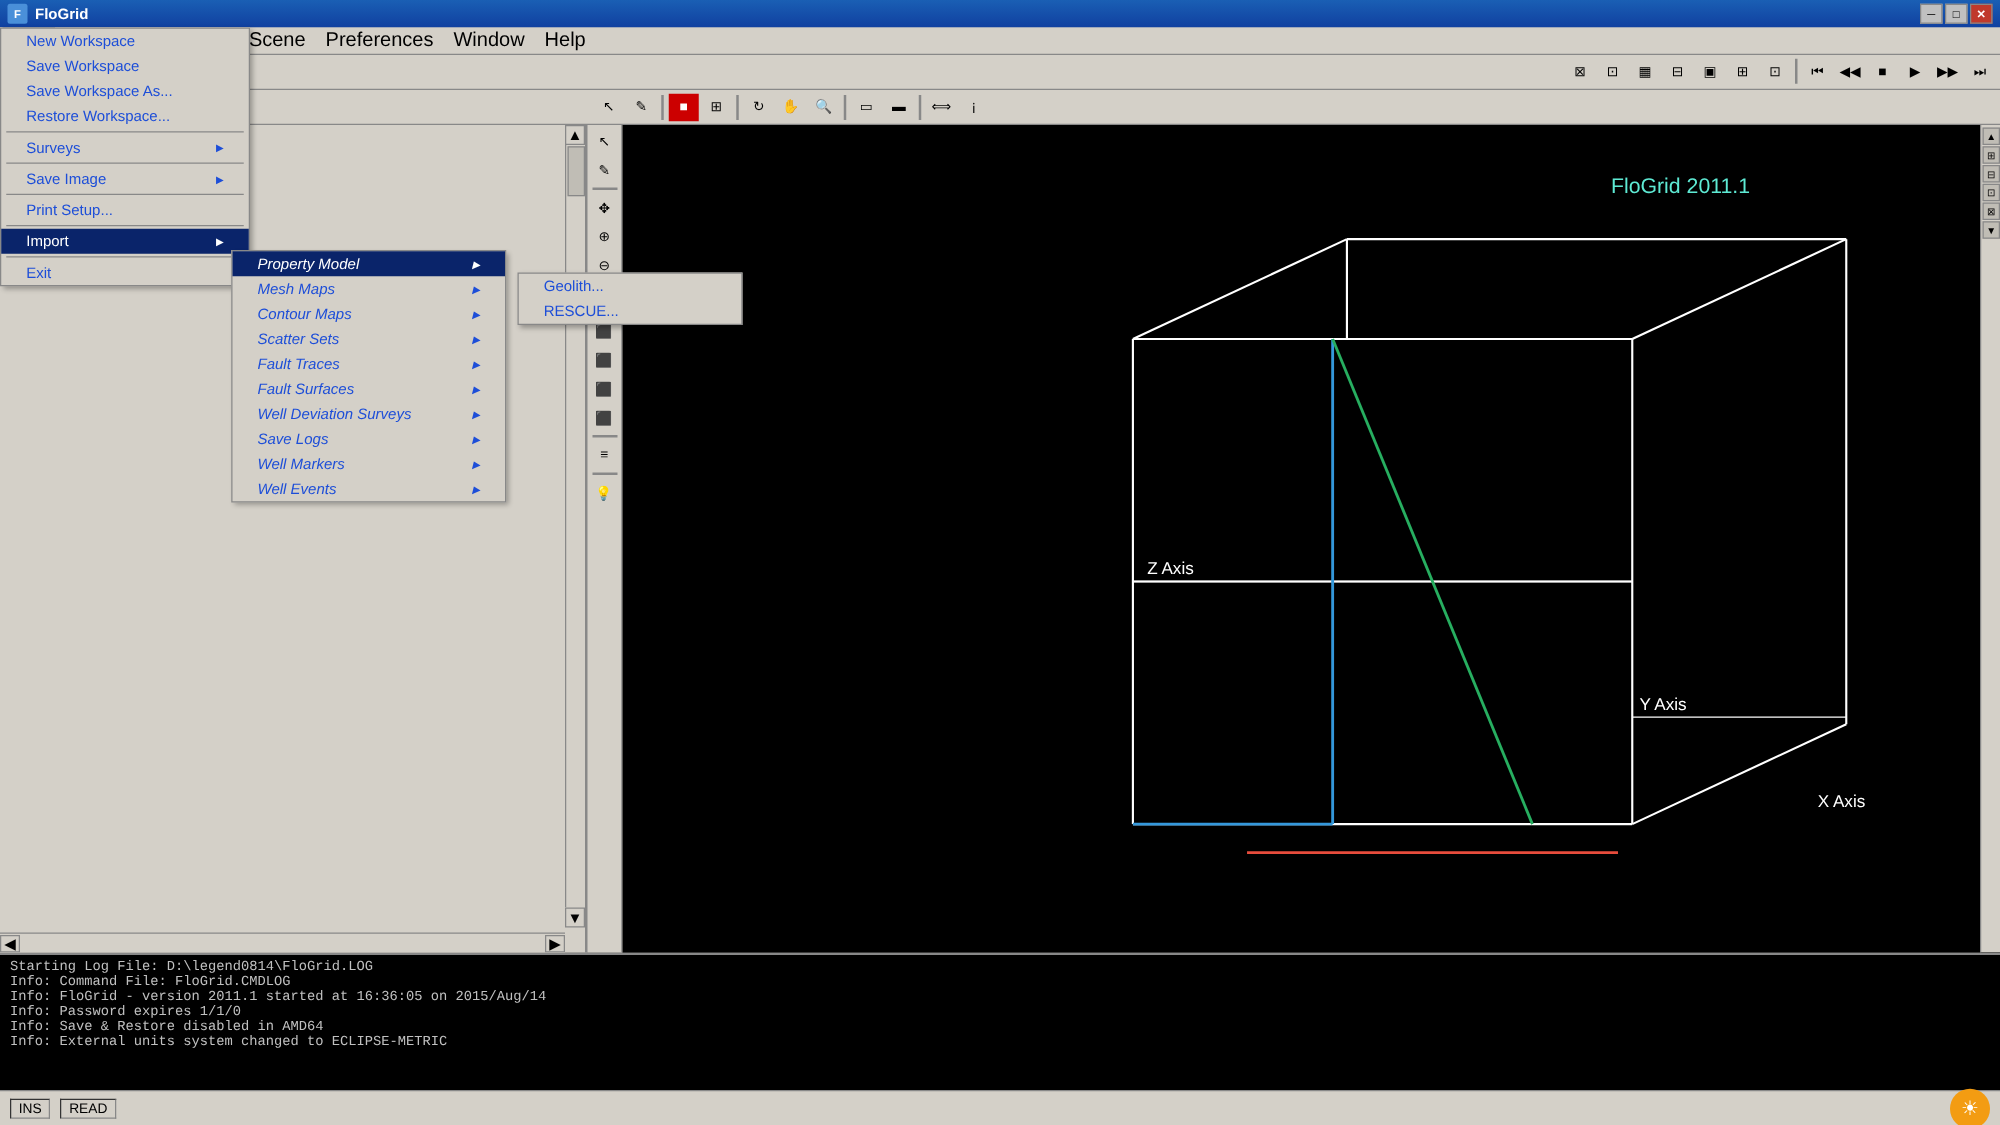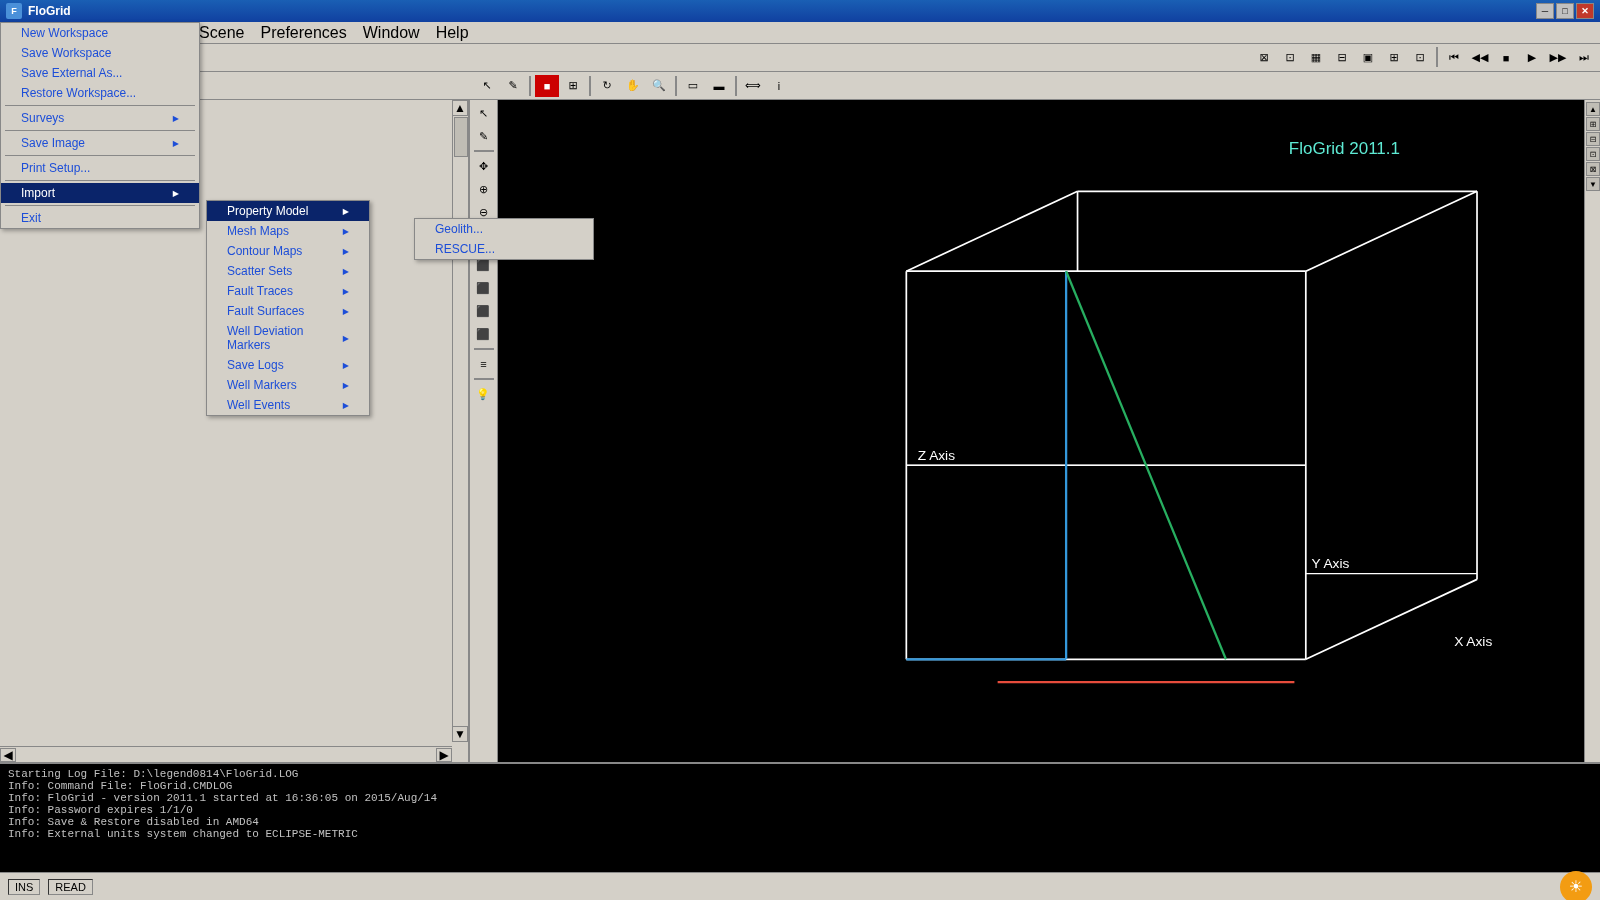--- a/index.html
+++ b/index.html
@@ -194,27 +194,28 @@
       margin: 2px 4px;
     }
     .arrow-right::after {
       content: '▶';
       font-size: 8px;
     }
 
     
     #import-submenu {
       position: absolute;
-      left: 206px;
+      left: 185px;
       top: 200px;
-      width: 164px;
+      width: 220px;
       background: #d4d0c8;
       border: 1px solid #888;
       box-shadow: 2px 2px 4px rgba(0,0,0,0.3);
       z-index: 1001;
+      font-style: italic;
     }
 
     
     #property-model-submenu {
       position: absolute;
       left: 414px;
       top: 218px;
       width: 180px;
       background: #d4d0c8;
       border: 1px solid #888;
@@ -421,42 +422,42 @@
   <div class="status-ins">INS</div>
   <div class="status-ins">READ</div>
   <div style="margin-left:auto;display:flex;align-items:center;gap:8px;">
     <div style="width:32px;height:32px;background:#f39c12;border-radius:50%;display:flex;align-items:center;justify-content:center;color:white;font-size:16px;">☀</div>
   </div>
 </div>
 
 <div id="file-menu">
   <div class="dropdown-item">New Workspace</div>
   <div class="dropdown-item">Save Workspace</div>
-  <div class="dropdown-item">Save External As...</div>
+  <div class="dropdown-item">Save Workspace As...</div>
   <div class="dropdown-item">Restore Workspace...</div>
   <div class="dropdown-sep"></div>
   <div class="dropdown-item arrow-right">Surveys</div>
   <div class="dropdown-sep"></div>
   <div class="dropdown-item arrow-right">Save Image</div>
   <div class="dropdown-sep"></div>
   <div class="dropdown-item">Print Setup...</div>
   <div class="dropdown-sep"></div>
   <div class="dropdown-item highlighted arrow-right">Import</div>
   <div class="dropdown-sep"></div>
   <div class="dropdown-item">Exit</div>
 </div>
 
 <div id="import-submenu">
   <div class="dropdown-item highlighted arrow-right">Property Model</div>
   <div class="dropdown-item arrow-right">Mesh Maps</div>
   <div class="dropdown-item arrow-right">Contour Maps</div>
   <div class="dropdown-item arrow-right">Scatter Sets</div>
   <div class="dropdown-item arrow-right">Fault Traces</div>
   <div class="dropdown-item arrow-right">Fault Surfaces</div>
-  <div class="dropdown-item arrow-right">Well Deviation Markers</div>
+  <div class="dropdown-item arrow-right">Well Deviation Surveys</div>
   <div class="dropdown-item arrow-right">Save Logs</div>
   <div class="dropdown-item arrow-right">Well Markers</div>
   <div class="dropdown-item arrow-right">Well Events</div>
 </div>
 
 <div id="property-model-submenu">
   <div class="dropdown-item">Geolith...</div>
   <div class="dropdown-item">RESCUE...</div>
 </div>
 

